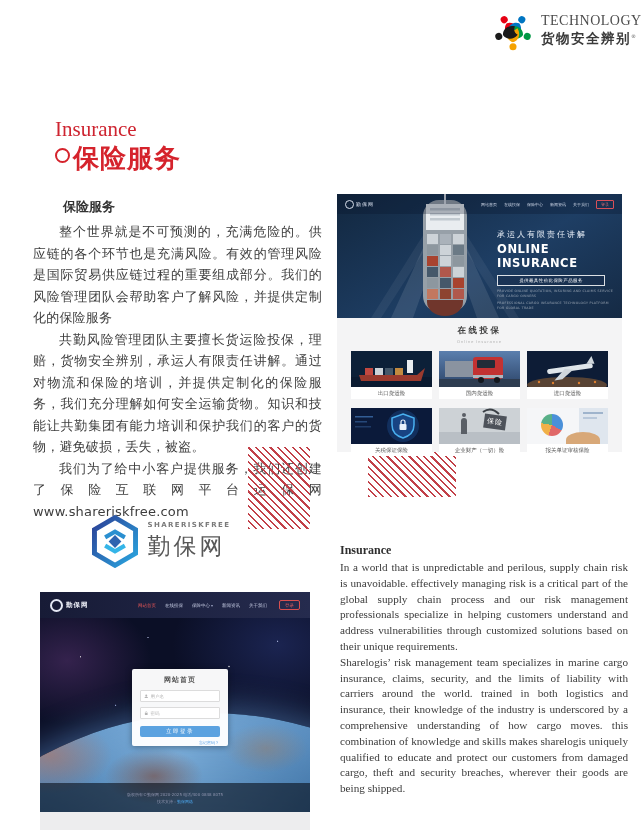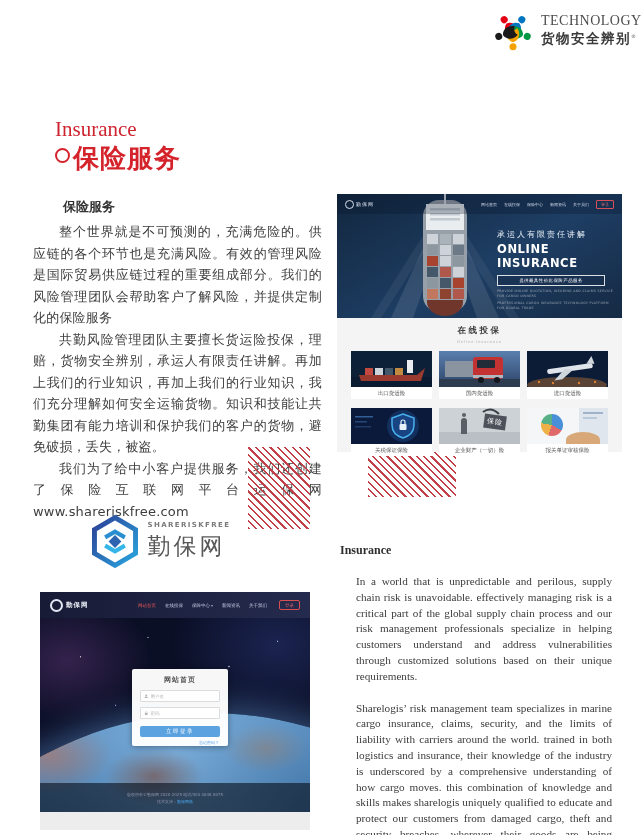--- a/index.html
+++ b/index.html
@@ -110,21 +110,21 @@
   .s2footer{position:absolute;left:0;right:0;bottom:0;height:29px;background:rgba(5,8,18,.58);z-index:7;
       display:flex;flex-direction:column;align-items:center;justify-content:center;gap:2px;
       font-size:4px;color:#8d93ad;}
   .s2footer .blue{color:#4aa3e8;}
   .s2strip{position:absolute;left:0;right:0;bottom:0;height:18px;background:#ededee;z-index:9;}
 
   
   .en-article{position:absolute;left:340px;top:543px;width:288px;color:#3b3b3b;
       font-family:"Liberation Serif",serif;}
   .en-heading{font-size:12px;font-weight:bold;color:#2e2e2e;margin:0 0 2px 0;}
-  .en-article p{margin:16px;text-align:justify;font-size:11.2px;line-height:15.8px;}
+  .en-article p{margin:0;text-align:justify;font-size:11.2px;line-height:15.8px;}
 </style>
 </head>
 <body>
 
 <div class="page">
 
   <div class="brand">
     <svg width="46" height="44" viewBox="0 0 52 50">
       <g transform="translate(26,27)">
         <g transform="rotate(-36)">
@@ -156,21 +156,21 @@
   </div>
 
   <div class="title-block">
     <div class="title-en">Insurance</div>
     <div class="title-zh"><span class="ring"></span><span>保险服务</span></div>
   </div>
 
   <div class="zh-article">
     <div class="zh-heading">保险服务</div>
     <p>整个世界就是不可预测的，充满危险的。供应链的各个环节也是充满风险。有效的管理风险是国际贸易供应链过程的重要组成部分。我们的风险管理团队会帮助客户了解风险，并提供定制化的保险服务</p>
-    <p>共勤风险管理团队主要擅长货运险投保，理赔，货物安全辨别，承运人有限责任讲解。再加上我们的行业知识，再加上我们的行业知识，我们充分理解如何安全运输货物。知识和技能让共勤集团有能力培训和保护我们的客户的货物，避免破损，丢失，被盗。</p>
+    <p>共勤风险管理团队主要擅长货运险投保，理赔，货物安全辨别，承运人有限责任讲解。通过对物流和保险的培训，并提供定制化的保险服务，我们充分理解如何安全运输货物。知识和技能让共勤集团有能力培训和保护我们的客户的货物，避免破损，丢失，被盗。</p>
     <p>我们为了给中小客户提供服务，我们还创建了保险互联网平台运保网www.shareriskfree.com</p>
   </div>
 
   <div class="stripes stripes-a"></div>
   <div class="stripes stripes-b"></div>
 
   <div class="shot1">
     <div class="hero">
       <svg class="shipSvg" width="160" height="124" viewBox="0 0 160 124">
         <path d="M80 6 L26 124 L48 124 L80 34 L112 124 L134 124 Z" fill="rgba(255,255,255,.10)"></path>

